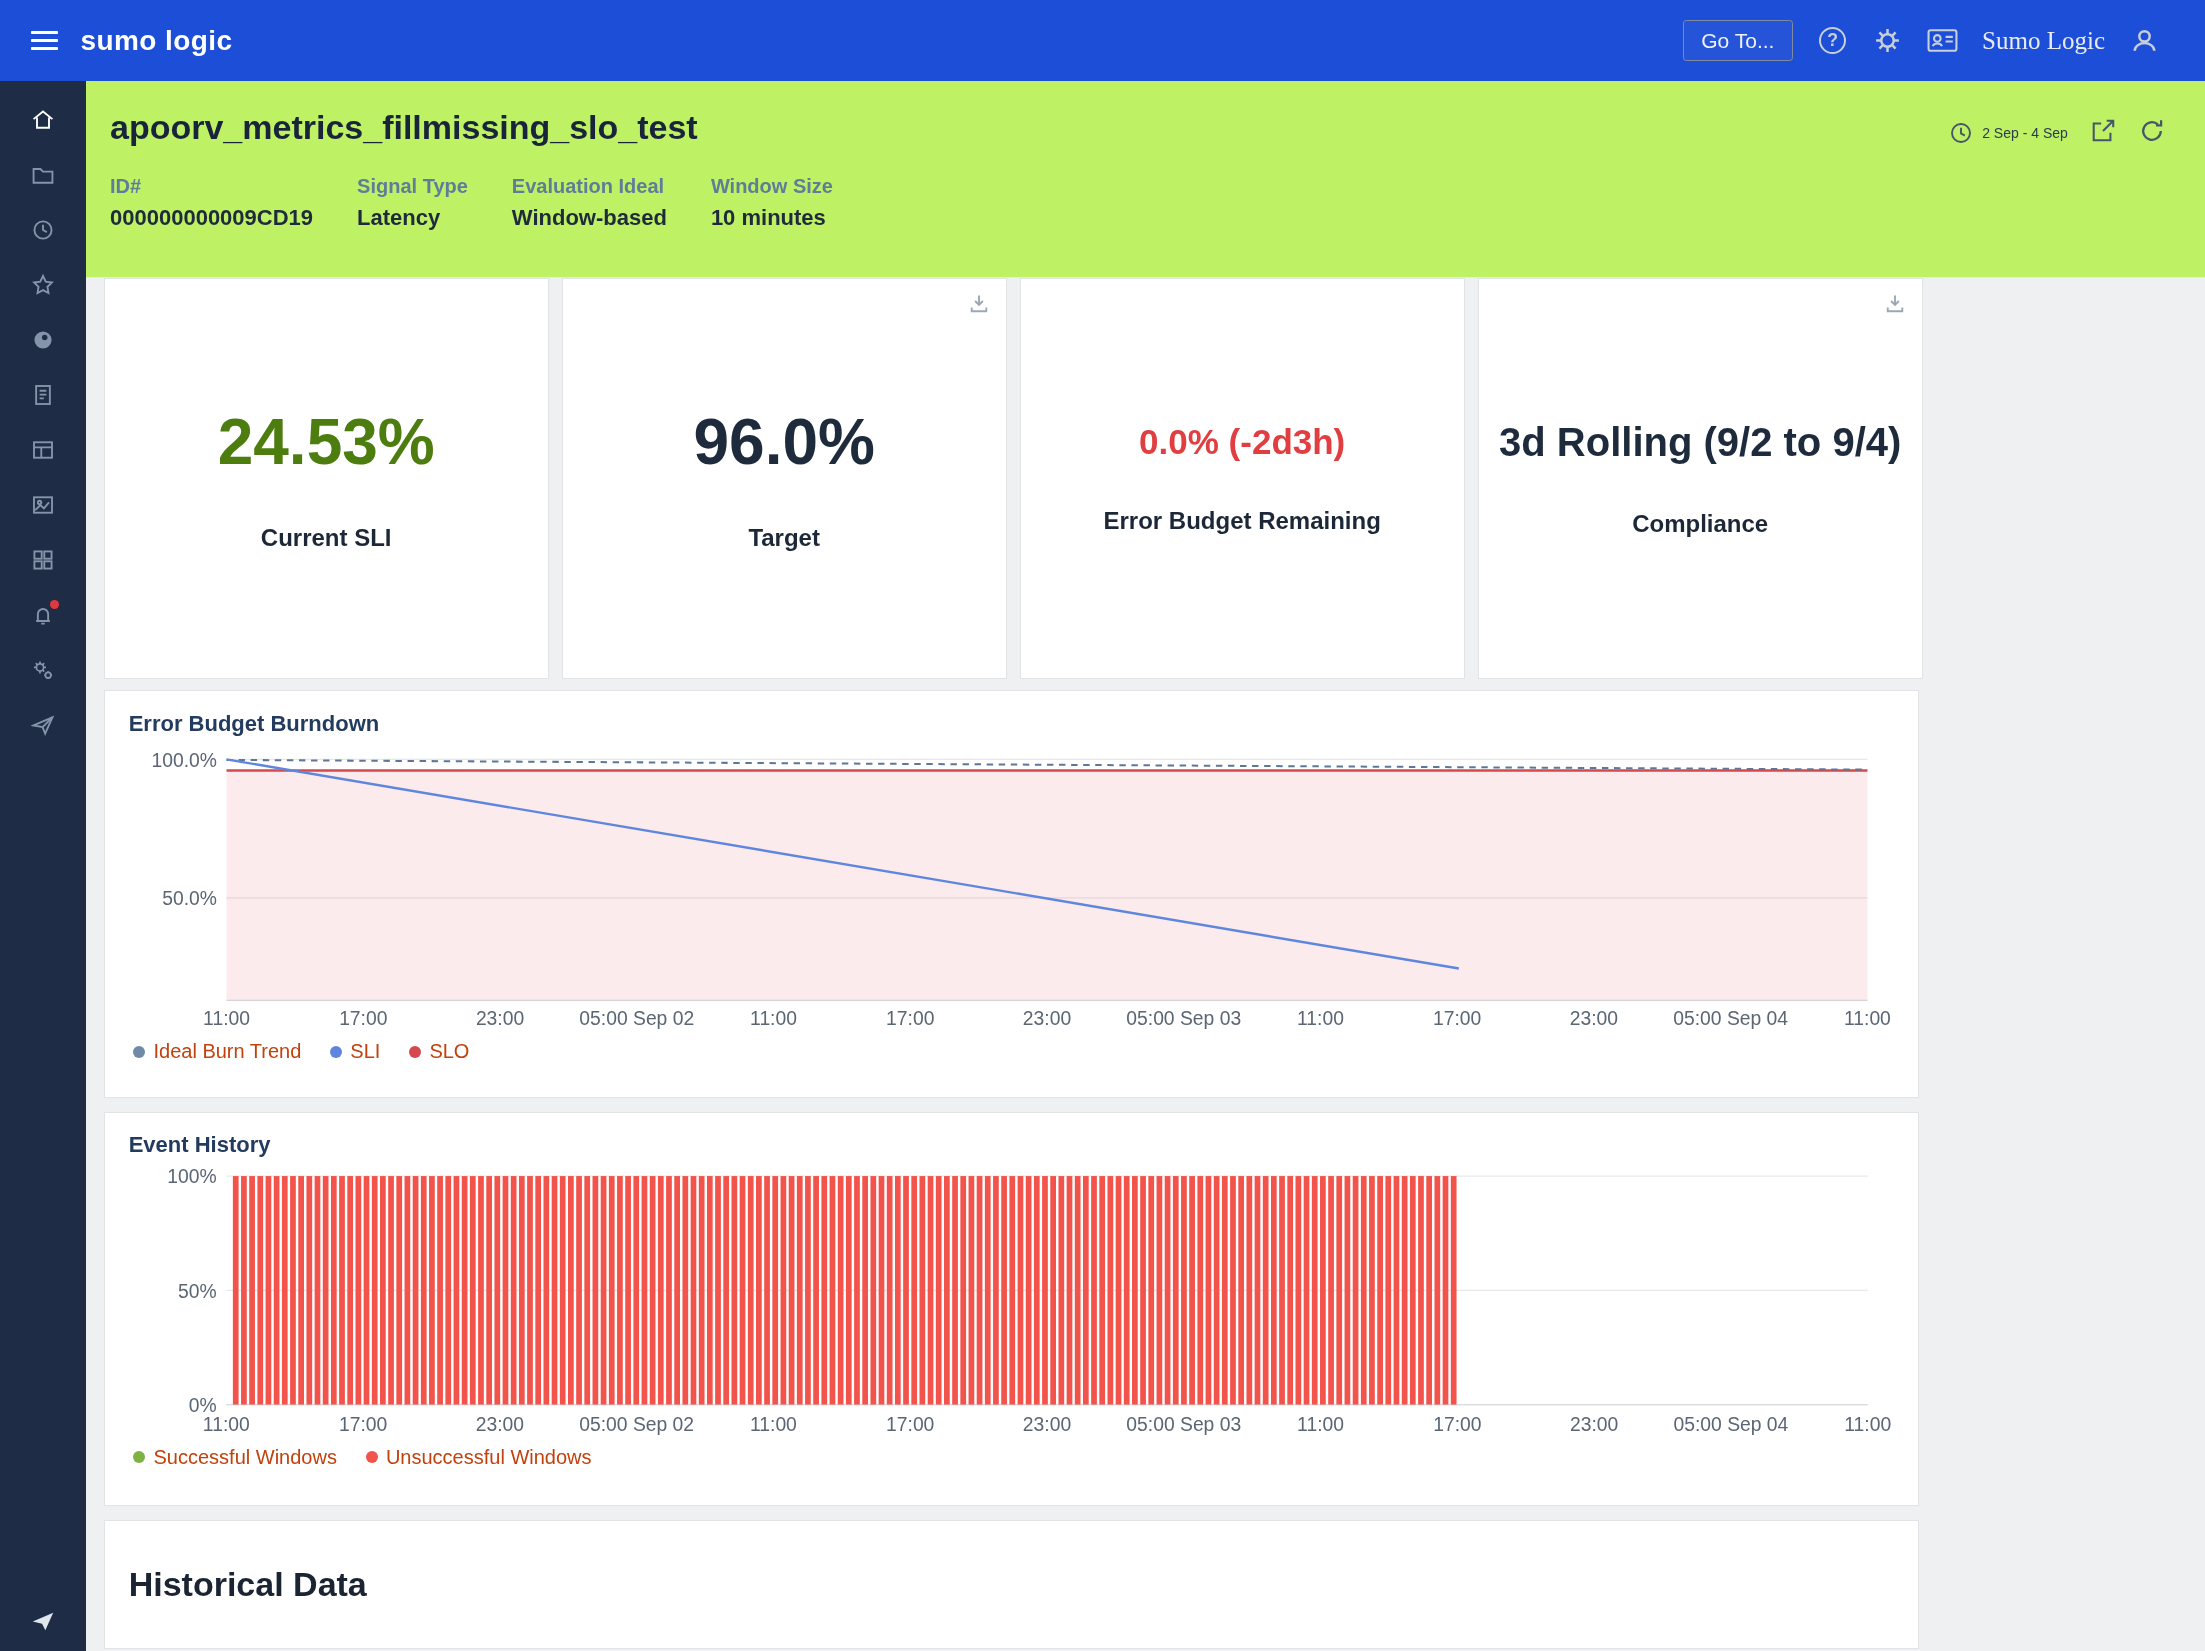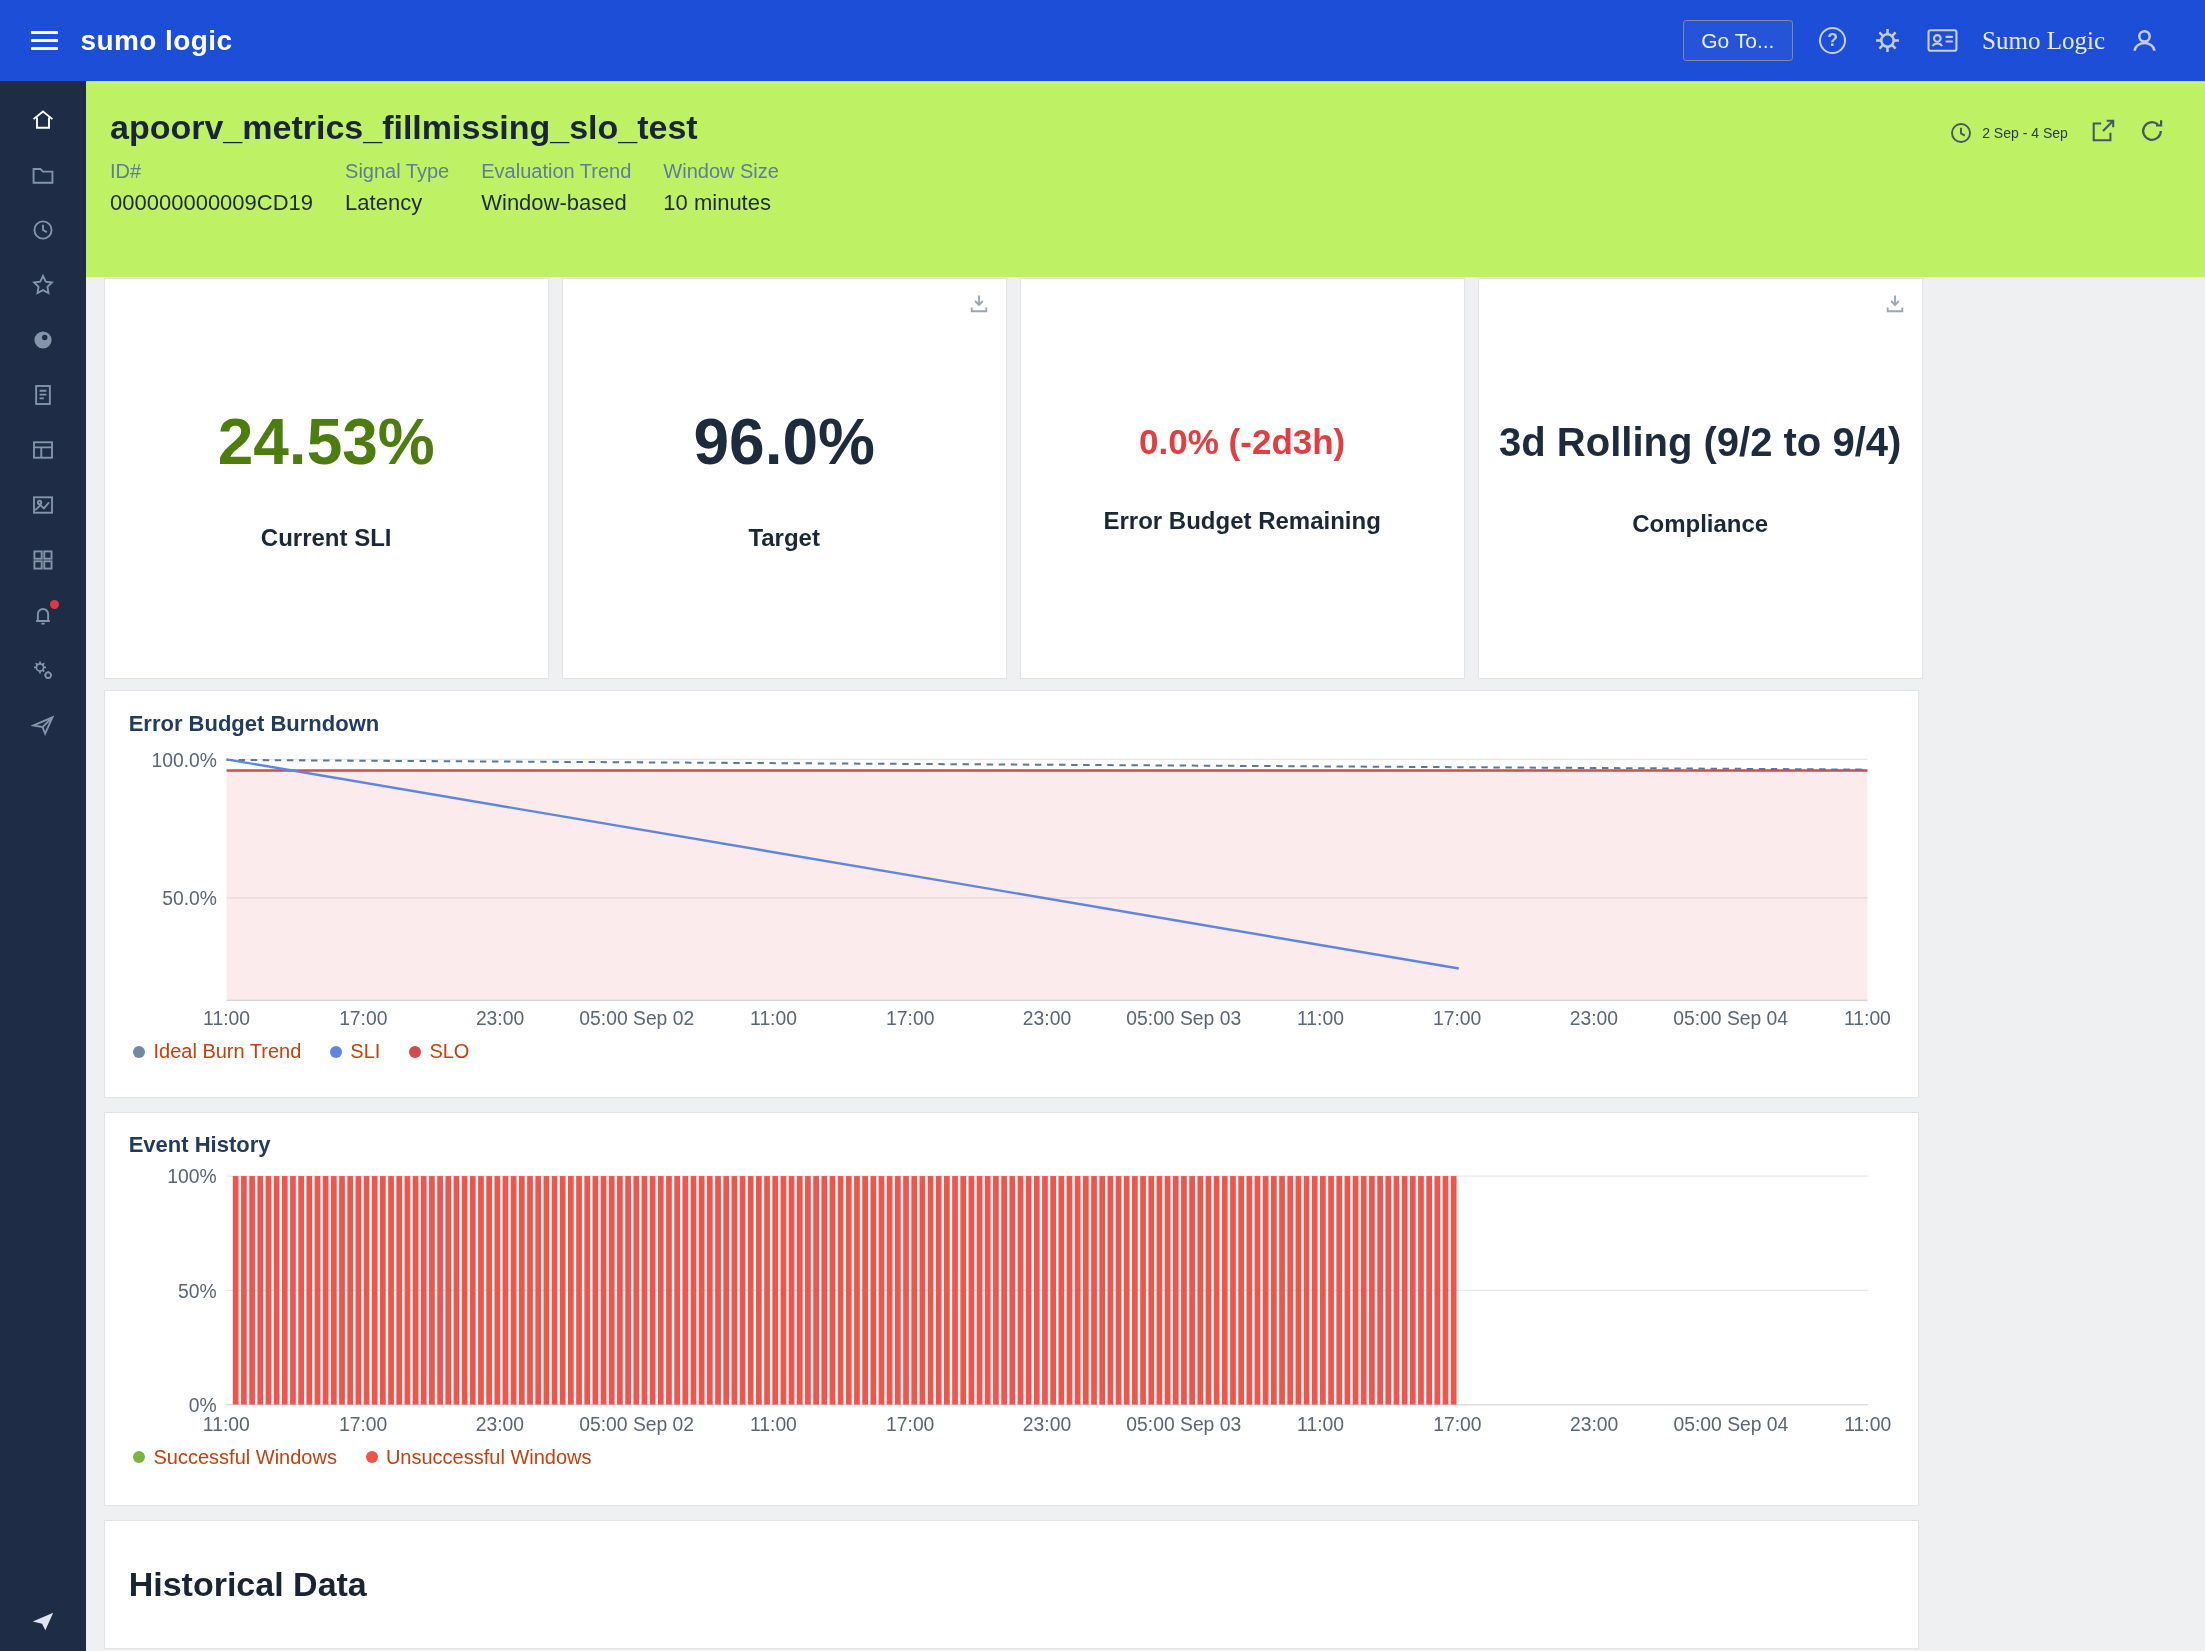--- a/index.html
+++ b/index.html
@@ -31,21 +31,21 @@
 
   
   .main { position:absolute; left:86px; top:81px; width:2119px; height:1571px; background:#eef0f1; }
 
   .header-block { background:#bef264; height:197px; padding:27px 0 0 24px; position:relative;
     border-bottom:0.8px solid #e7e8ea; }
   .page-title { font-size:34px; font-weight:600; color:#19243a; }
   .header-tools { position:absolute; top:37px; right:40px; display:flex; align-items:center; gap:22.6px; }
   .date-range { display:flex; align-items:center; gap:9.7px; cursor:pointer; }
   .date-range span { font-size:14px; color:#2c3a4d; }
-  .meta-row { display:flex; gap:32px; margin-top:13px; }
+  .meta-row { display:flex; gap:44px; margin-top:28px;font-weight:bold; }
   .meta-label { font-size:20px; color:#5f7c99; margin-bottom:7.2px; }
   .meta-value { font-size:22px; color:#1f2a3a; }
 
   
   .cards { display:flex; gap:13px; padding-left:17.7px; margin-top:0; height:401px; }
   .card { width:445px; height:401px; background:#fff; border:0.8px solid #e1e3e6; position:relative;
     display:flex; flex-direction:column; align-items:center; justify-content:center; gap:45px; }
   .card-value { font-weight:bold; text-align:center; }
   .size-xl { font-size:64px; }
   .size-lg { font-size:35px; }
@@ -219,21 +219,21 @@
     <div class="meta-row">
       <div>
         <div class="meta-label">ID#</div>
         <div class="meta-value">000000000009CD19</div>
       </div>
       <div>
         <div class="meta-label">Signal Type</div>
         <div class="meta-value">Latency</div>
       </div>
       <div>
-        <div class="meta-label">Evaluation Trend</div>
+        <div class="meta-label">Evaluation Ideal</div>
         <div class="meta-value">Window-based</div>
       </div>
       <div>
         <div class="meta-label">Window Size</div>
         <div class="meta-value">10 minutes</div>
       </div>
     </div>
   </div>
 
   <div class="cards">

